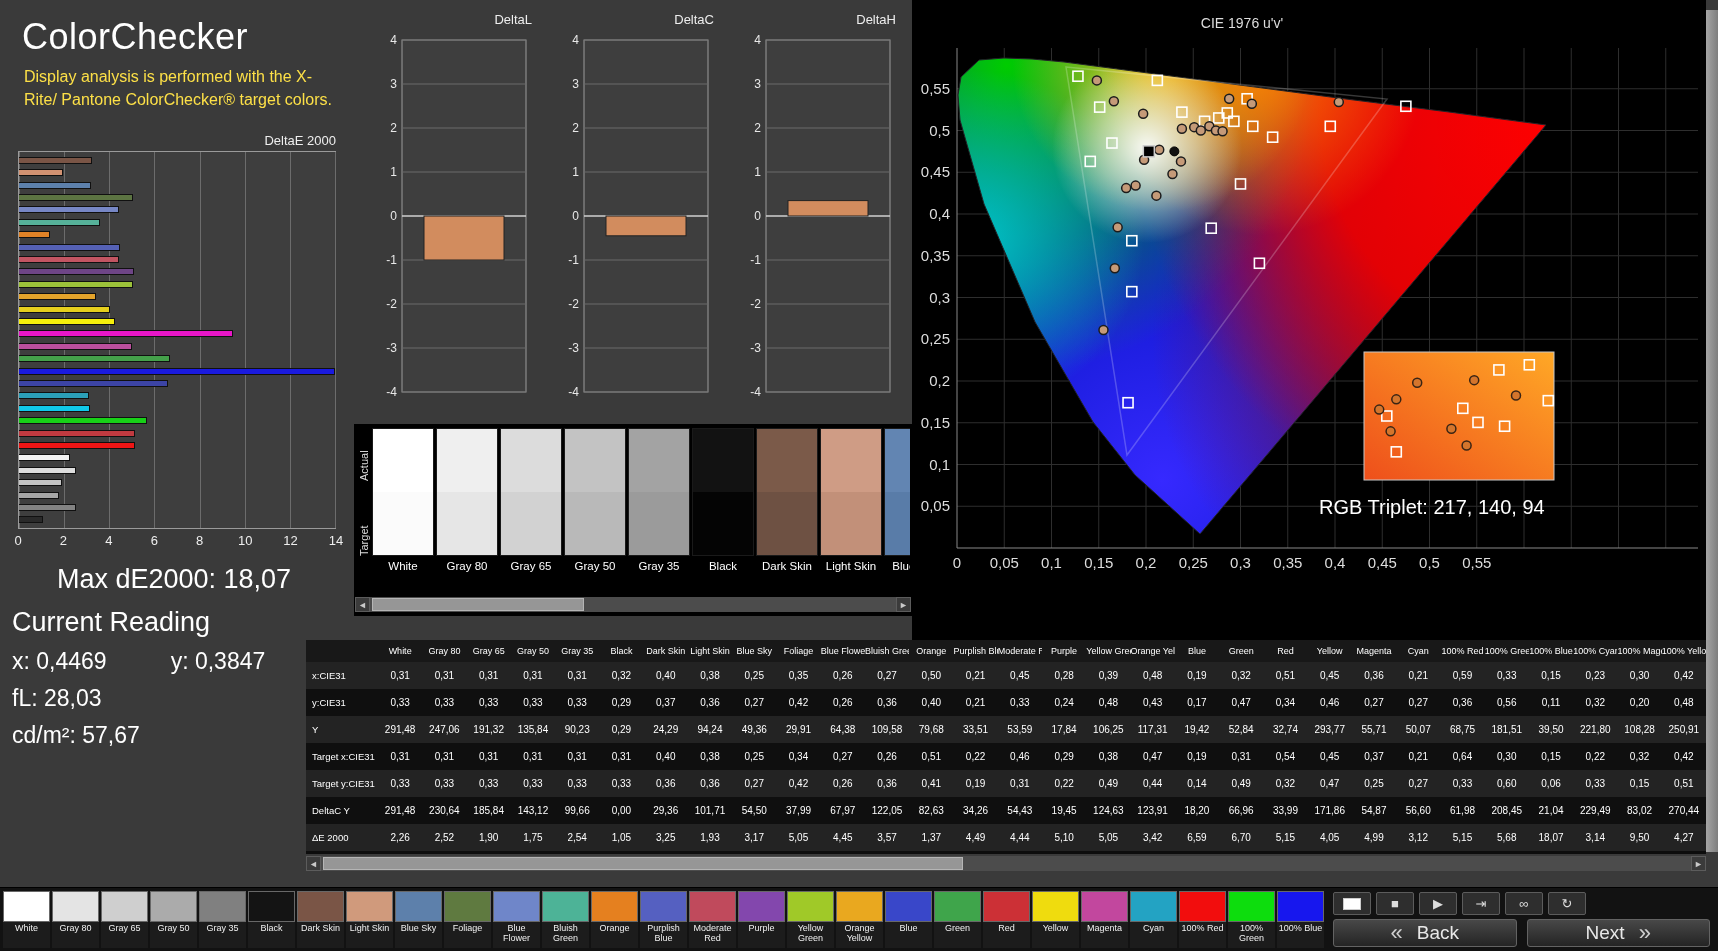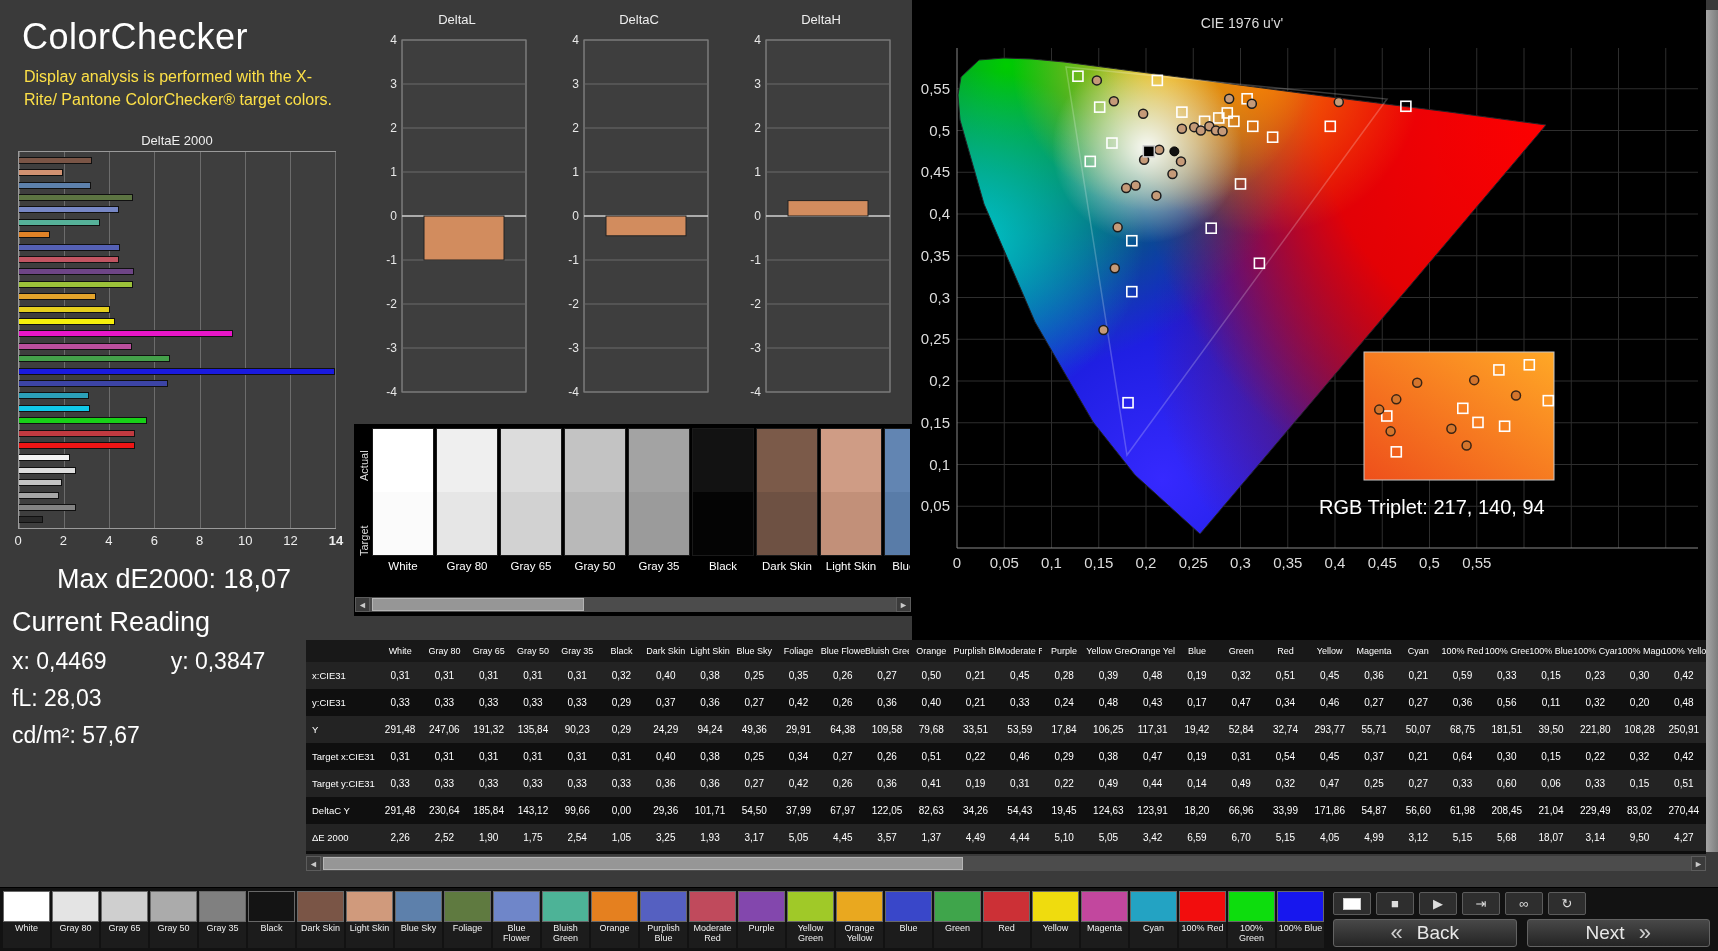--- a/index.html
+++ b/index.html
@@ -2,37 +2,37 @@
 <html><head>
 <meta charset="utf-8">
 <style>
 *{margin:0;padding:0;box-sizing:border-box}
 html,body{width:1718px;height:951px;background:#3a3a3a;font-family:"Liberation Sans",sans-serif;color:#fff;overflow:hidden}
 .app{position:relative;width:1718px;height:951px;background:#3a3a3a;overflow:hidden}
 
 
 .title{position:absolute;left:22px;top:16px;font-size:36px;font-weight:400;color:#fff;letter-spacing:.5px}
 .subtitle{position:absolute;left:24px;top:66px;width:320px;font-size:16px;line-height:1.42;color:#fde047}
-.de-chart-title{position:absolute;left:18px;top:133px;width:318px;text-align:center;font-size:13px;color:#eee}
+.de-chart-title{position:absolute;left:18px;top:133px;width:318px;text-align:right;font-size:13px;color:#eee}
 .de-plot{position:absolute;left:18px;top:151px;width:318px;height:378px;background:#3e3e3e;border:1px solid #9a9a9a}
 .vline{position:absolute;top:0;bottom:0;width:1px;background:#6c6c6c}
 #de-bars{position:absolute;inset:0;display:flex;flex-direction:column;justify-content:space-evenly;padding:2px 0}
 .de-bar-slot{flex:1;display:flex;align-items:center}
 .de-bar{height:7px;border:1px solid #101010;border-left:none}
 .de-xaxis{position:absolute;left:18px;top:533px;width:318px;height:18px}
 .de-xlabel{position:absolute;transform:translateX(-50%);font-size:13px;color:#eee}
 .readings{position:absolute;left:0;top:564px;width:348px}
 .r-avg,.r-max{text-align:center;font-size:27px;margin-bottom:9px;color:#fff}
 .r-cur{font-size:27px;margin:12px 0 10px 12px}
 .r-line{font-size:23px;margin:7px 0 0 12px;display:flex;gap:64px}
 .r-single{font-size:23px;margin:10px 0 0 12px}
 
 
 .delta-row{position:absolute;left:366px;top:12px;width:546px;display:flex;gap:32px;justify-content:center}
-.dc-title{text-align:center;font-size:13px;color:#eee;height:18px}
+.dc-title{text-align:right;font-size:13px;color:#eee;height:18px}
 .dc svg{display:block}
 
 
 .strip-bg{position:absolute;left:354px;top:424px;width:558px;height:192px;background:#000}
 .strip-side{position:absolute;left:355px;top:428px;width:17px;height:150px;display:flex;flex-direction:column}
 .strip-side span{flex:1;writing-mode:vertical-rl;transform:rotate(180deg);font-size:11px;color:#ddd;display:flex;align-items:center;justify-content:center}
 .strip-patches{position:absolute;left:372px;top:428px;width:538px;height:152px;display:flex;overflow:hidden}
 .patch-cell{width:62px;margin-right:2px;flex:none}
 .patch-colors{height:128px;display:flex;flex-direction:column;border:1px solid #1a1a1a}
 .patch-colors div{flex:1}
@@ -186,21 +186,21 @@
       </div>
   </div>
   <div class="de-xaxis" id="de-xaxis">
       <span class="de-xlabel" style="left: 0%;">0</span>
       <span class="de-xlabel" style="left: 14.2857%;">2</span>
       <span class="de-xlabel" style="left: 28.5714%;">4</span>
       <span class="de-xlabel" style="left: 42.8571%;">6</span>
       <span class="de-xlabel" style="left: 57.1429%;">8</span>
       <span class="de-xlabel" style="left: 71.4286%;">10</span>
       <span class="de-xlabel" style="left: 85.7143%;">12</span>
-      <span class="de-xlabel" style="left: 100%; font-weight: bold;">14</span>
+      <span class="de-xlabel" style="left: 100%;">14</span>
     </div>
 
   <div class="readings">
     <div class="r-max">Max dE2000: 18,07</div>
     <div class="r-cur">Current Reading</div>
     <div class="r-line">
       <span>x: 0,4469</span>
       <span>y: 0,3847</span>
     </div>
     <div class="r-single">fL: 28,03</div>

